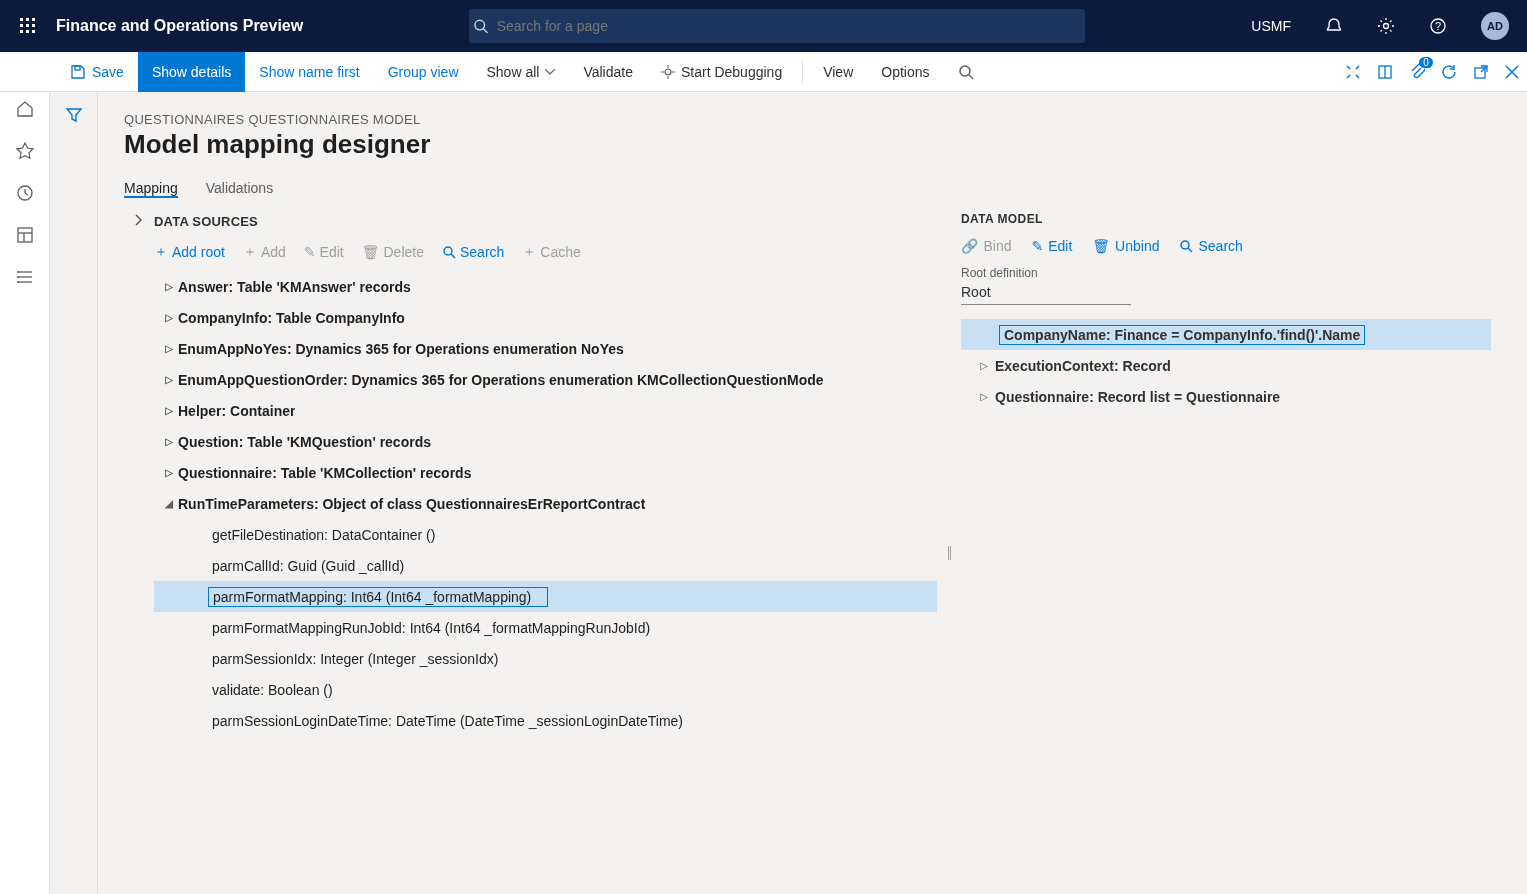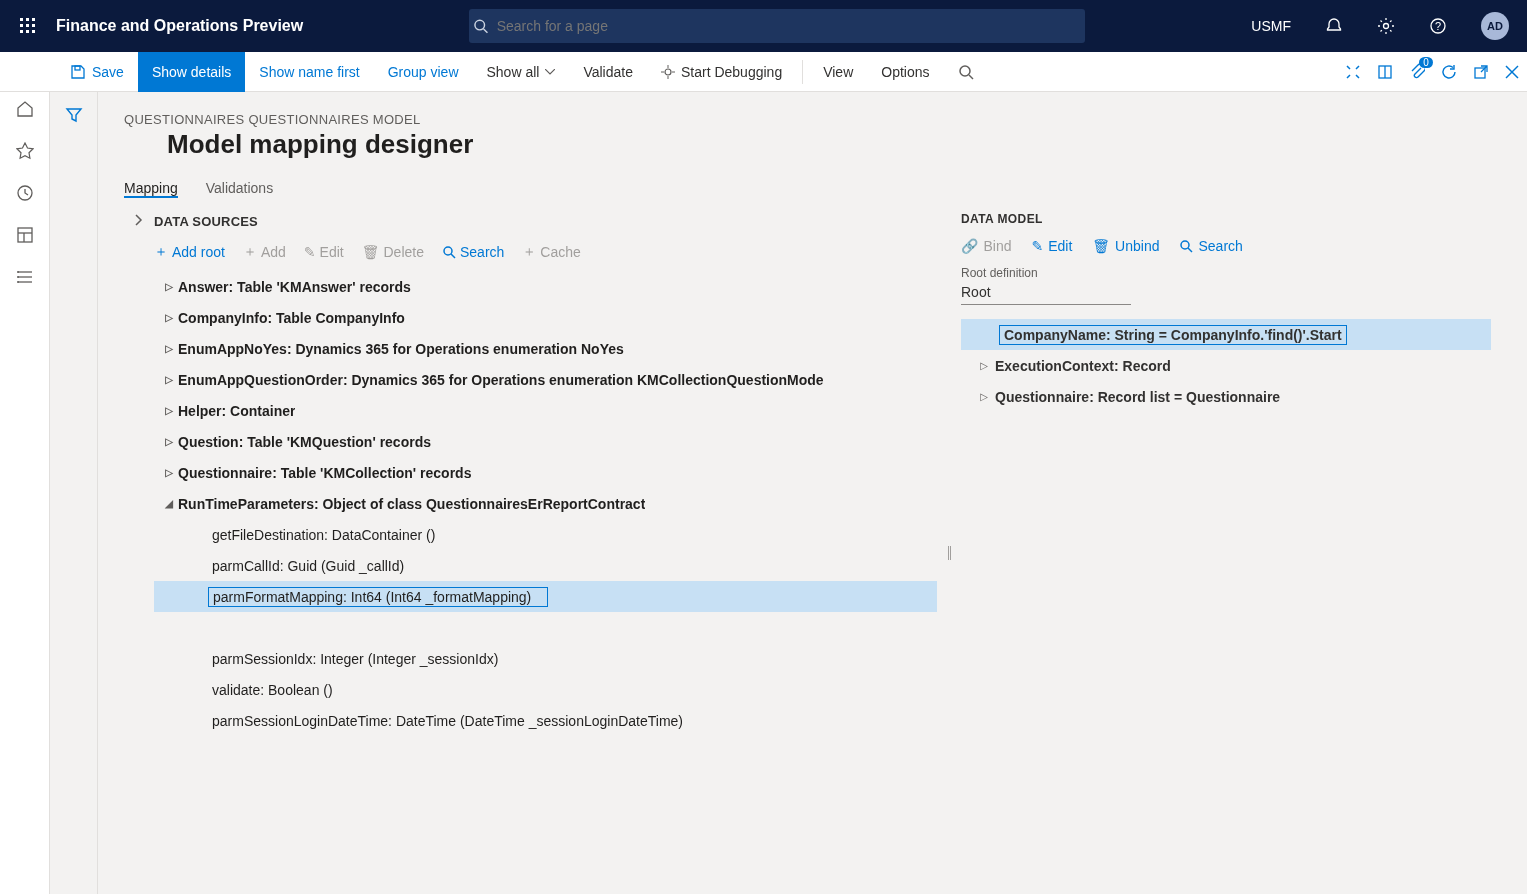--- a/index.html
+++ b/index.html
@@ -32,21 +32,21 @@
 .left-rail { position:absolute; top:52px; left:0; width:50px; bottom:0; background:#fff; border-right:1px solid #e1dfdd; display:flex; flex-direction:column; align-items:center; padding-top:10px; gap:24px; }
 .left-rail .ico { color:#605e5c; cursor:pointer; }
 
 
 .main { position:absolute; top:92px; left:50px; right:0; bottom:0; background:#f3f2f1; display:flex; }
 .filter-col { width:48px; border-right:1px solid #e1dfdd; background:#f3f2f1; display:flex; justify-content:center; padding-top:14px; }
 .filter-col .ico { color:#0078d4; }
 
 .content { flex:1; padding: 20px 26px 0 26px; display:flex; flex-direction:column; min-width:0; }
 .breadcrumb { font-size:13px; color:#605e5c; letter-spacing:0.3px; }
-.page-title { font-size:26px; font-weight:600; margin-top:2px; color:#201f1e;margin-left:43px; }
+.page-title { font-size:26px; font-weight:600; margin-top:2px; color:#201f1e; }
 
 .tabs { margin-top:20px; display:flex; gap:28px; border-bottom:0; }
 .tab { font-size:14px; padding-bottom:0; color:#605e5c; cursor:pointer; }
 .tab.active { color:#201f1e; border-bottom:2px solid #0078d4; font-weight:400; }
 
 .panels { flex:1; display:flex; margin-top:14px; min-height:0; }
 
 
 .ds-panel { flex:1; min-width:0; display:flex; }
 .ds-collapse { width:30px; display:flex; justify-content:center; padding-top:2px; color:#605e5c; cursor:pointer; }
@@ -383,20 +383,21 @@
               <div class="tree-row level1">
                 <span class="caret">&nbsp;</span>
                 <span class="lbl">parmCallId: Guid (Guid _callId)</span>
               </div>
               <div class="tree-row level1 selected">
                 <span class="caret">&nbsp;</span>
                 <span class="lbl">parmFormatMapping: Int64 (Int64 _formatMapping)</span>
               </div>
               <div class="tree-row level1">
                 <span class="caret">&nbsp;</span>
+                <span class="lbl">parmFormatMappingRunJobId: Int64 (Int64 _formatMappingRunJobId)</span>
               </div>
               <div class="tree-row level1">
                 <span class="caret">&nbsp;</span>
                 <span class="lbl">parmSessionIdx: Integer (Integer _sessionIdx)</span>
               </div>
               <div class="tree-row level1">
                 <span class="caret">&nbsp;</span>
                 <span class="lbl">validate: Boolean ()</span>
               </div>
               <div class="tree-row level1">
@@ -434,21 +435,21 @@
                 </svg>
               </span>
               <span>Search</span>
             </div>
         </div>
         <div class="dm-field-label">Root definition</div>
         <div class="dm-field-value">Root</div>
 
         <div id="dm-tree">
             <div class="dm-tree-row selected" style="padding-left: 38px;">
-              <span class="lbl">CompanyName: String = CompanyInfo.'find()'.Start</span>
+              <span class="lbl">CompanyName: Finance = CompanyInfo.'find()'.Name</span>
             </div>
             <div class="dm-tree-row indent">
               <span class="caret">▷</span>
               <span class="lbl">ExecutionContext: Record</span>
             </div>
             <div class="dm-tree-row indent">
               <span class="caret">▷</span>
               <span class="lbl">Questionnaire: Record list = Questionnaire</span>
             </div>
           </div>

